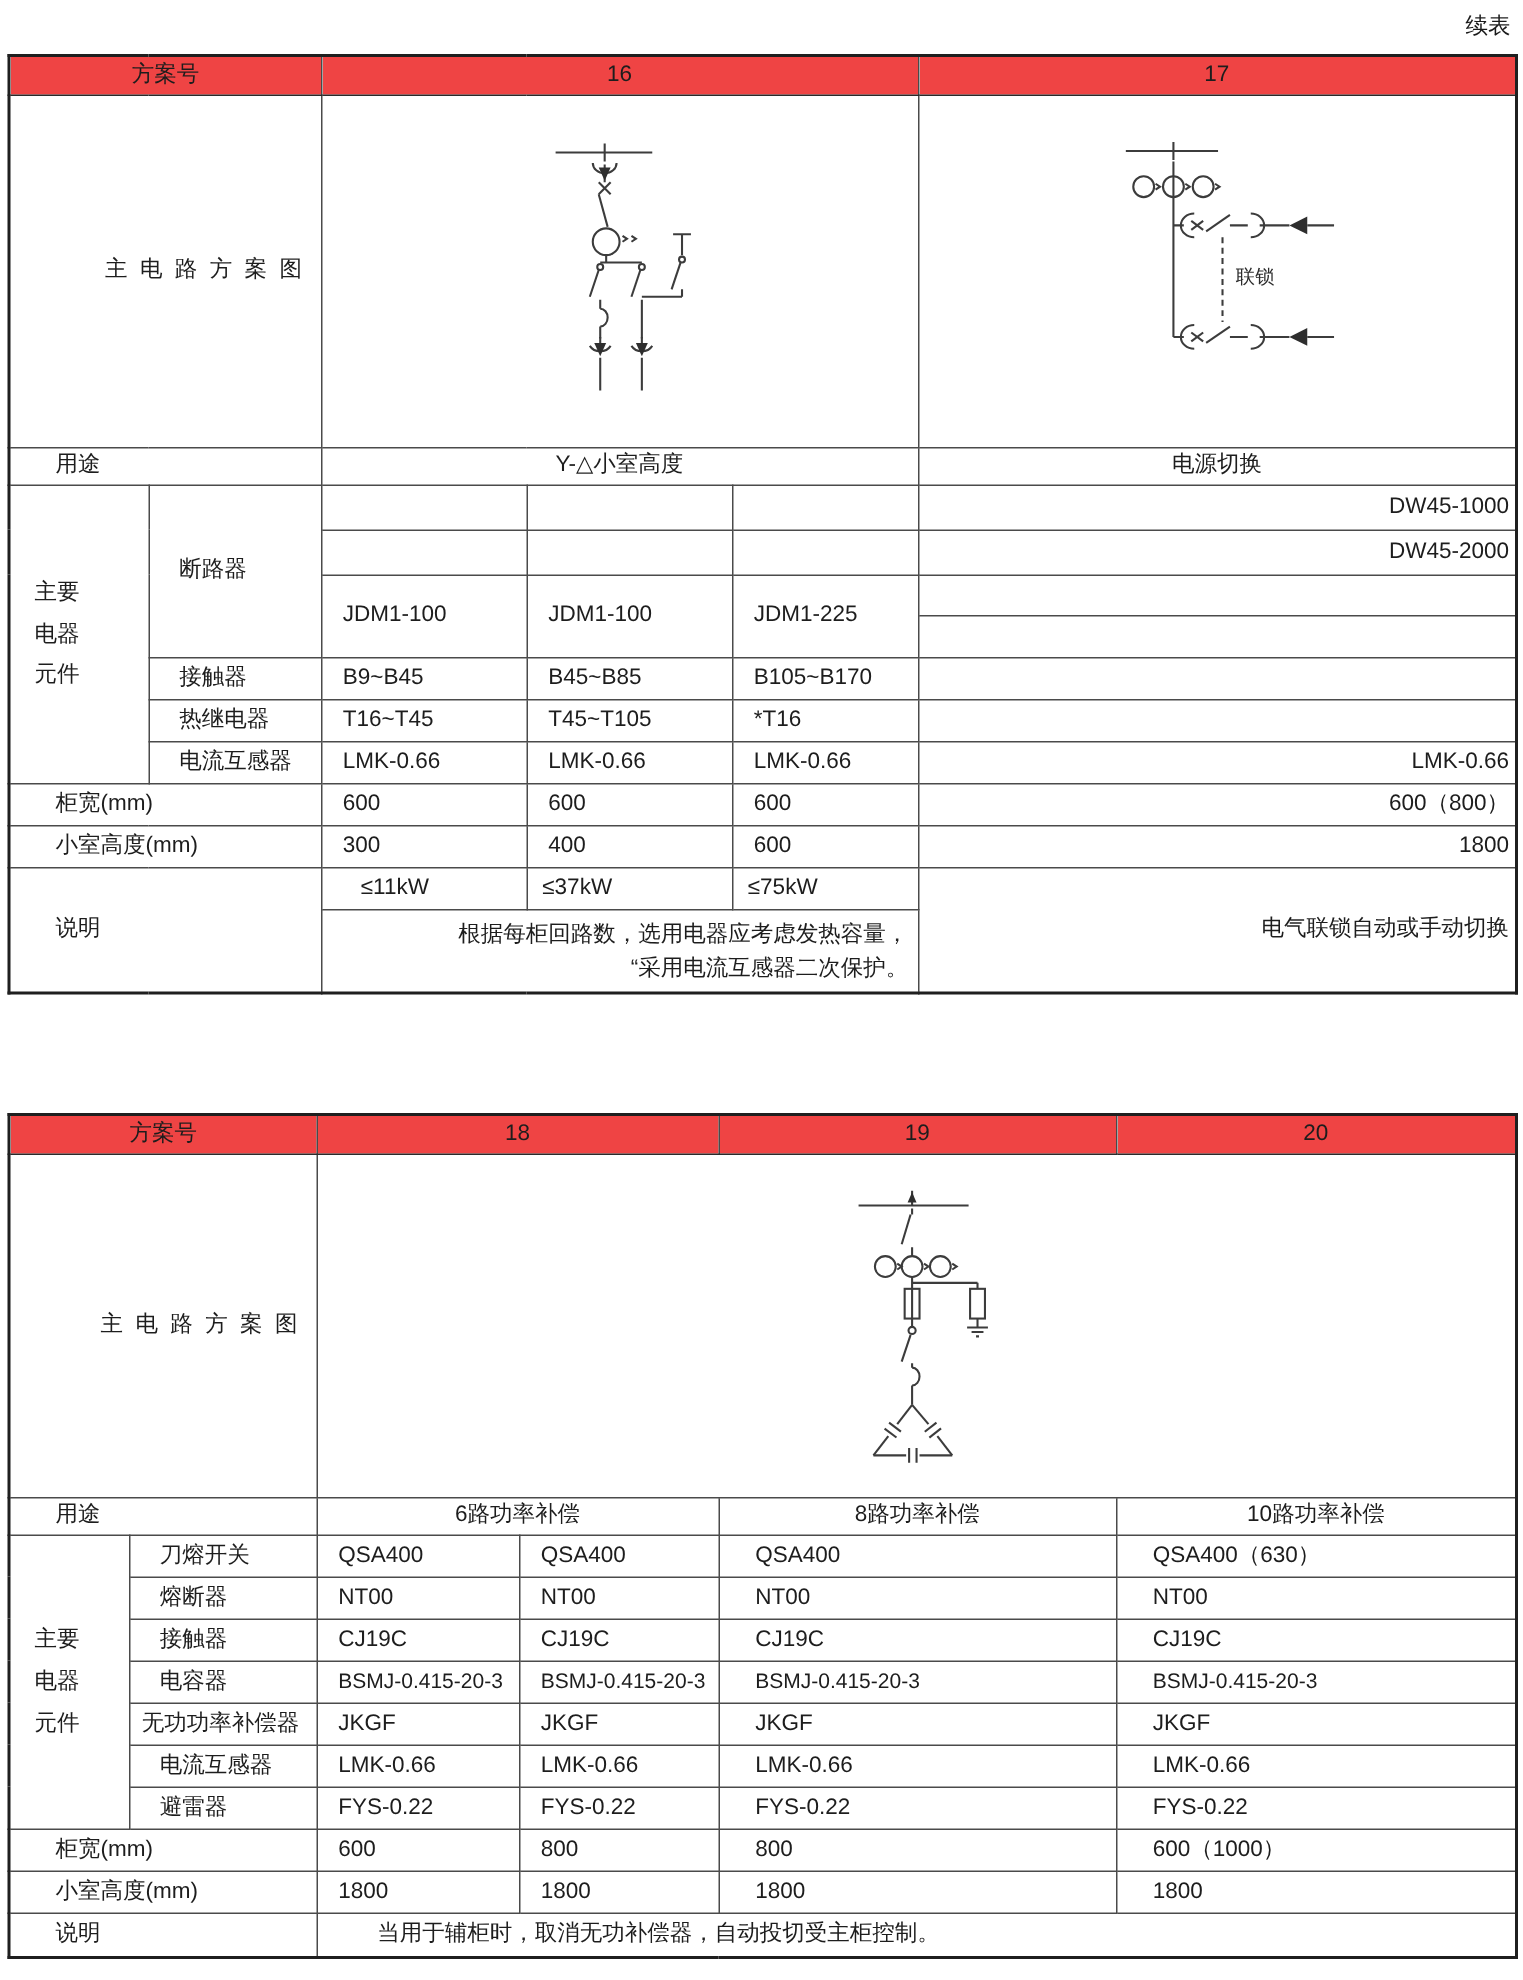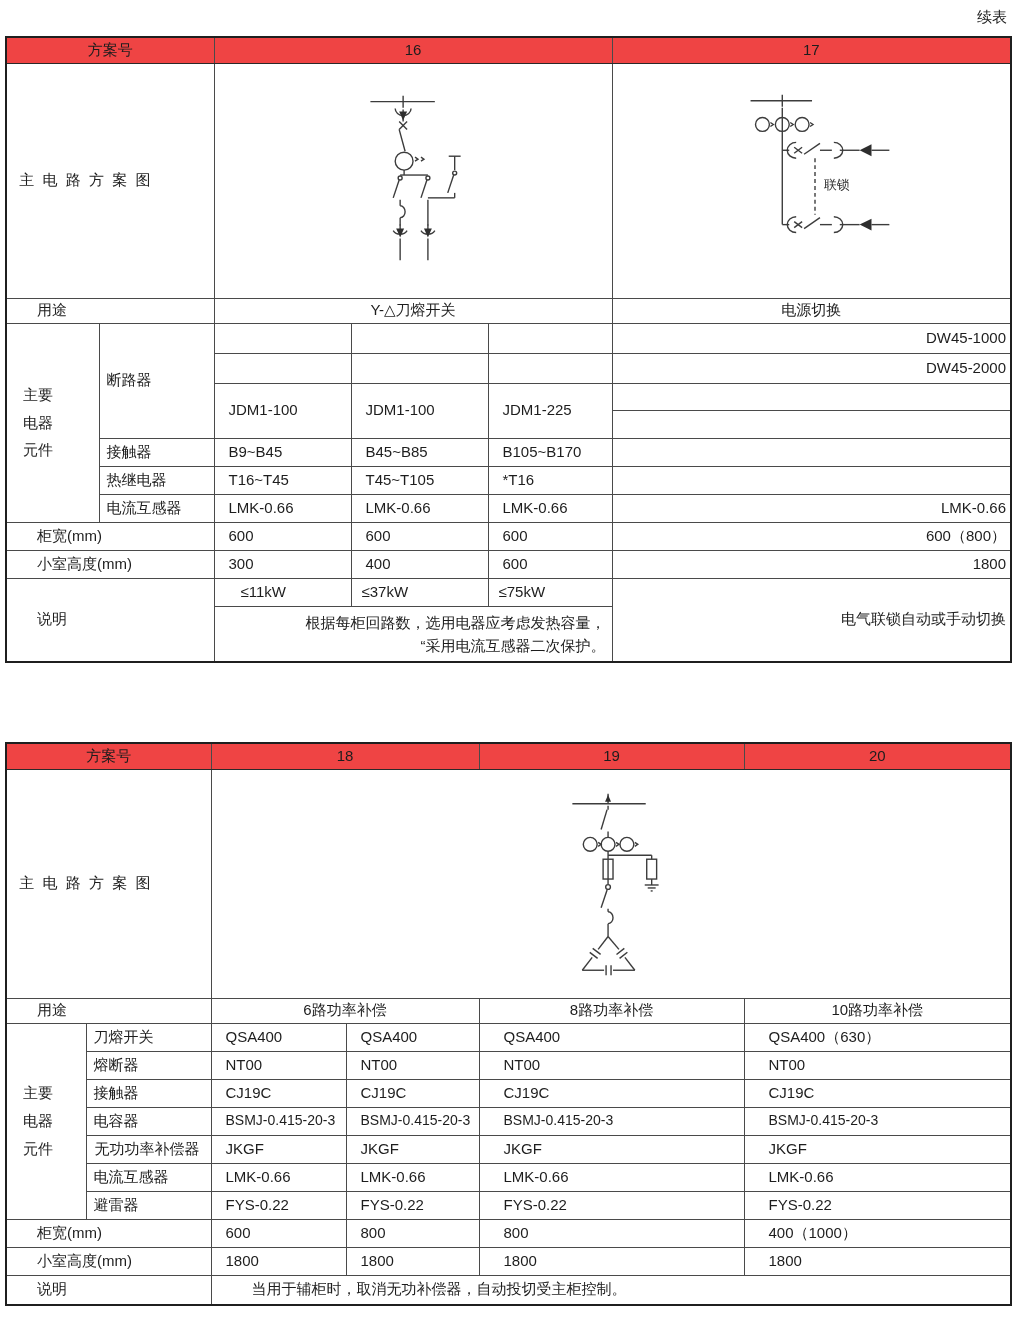--- a/index.html
+++ b/index.html
@@ -12,26 +12,26 @@
   .continued{position:absolute;top:8px;right:8px;font-size:15px;color:#1a1a1a;}
   table{border-collapse:collapse;table-layout:fixed;position:absolute;left:5px;background:#fff;}
   #table1{top:36px;width:1005px;}
   #table2{top:742px;width:1005px;}
   table{border:2px solid #1f1f1f;}
   td{border:1px solid #4a4a4a;padding:0 4px;vertical-align:middle;overflow:hidden;
      font-size:15px;color:#1d1d1d;line-height:1.25;}
   tr.hdr td{background:#ef4444;text-align:center;border-bottom:1.5px solid #2a2a2a;}
   td.center{text-align:center;}
   td.rowlabel{padding-left:30px;margin-left:12px;}
-  td.compname{padding-left:7px;}
+  td.compname{padding-left:20px;}
   td.val{padding-left:14px;}
   td.val17{padding-left:22px;text-align:right;}
   td.grouplabel{text-align:left;padding:16px;}
   .groupstack div{line-height:1.85;}
-  .diaglabel{text-align:left;letter-spacing:0.55em;text-indent:0.55em;}
+  .diaglabel{text-align:right;letter-spacing:0.55em;text-indent:0.55em;}
   .note16{padding:4px 6px 4px 10px;line-height:1.55;text-align:right;}
   .note2{padding-left:40px;}
   svg{display:block;}
   .strokes{stroke:#3c3c3c;stroke-width:1.4;fill:none;}
   .fills{fill:#2e2e2e;stroke:none;}
   .svgtext{font-size:13px;fill:#2b2b2b;font-family:"Liberation Sans","DejaVu Sans",sans-serif;}
 </style>
 </head>
 <body>
 
@@ -136,21 +136,21 @@
           <polygon points="244,87 256,81 256,93"></polygon>
           <polygon points="244,162 256,156 256,168"></polygon>
         </g>
         <text x="208" y="126" class="svgtext">联锁</text>
       </svg>
     </td>
   </tr>
 
   <tr style="height:25px">
     <td colspan="2" class="rowlabel">用途</td>
-    <td colspan="3" class="center">Y-△刀熔开关</td>
+    <td colspan="3" class="center">Y-△小室高度</td>
     <td class="center">电源切换</td>
   </tr>
 
   <tr style="height:30px">
     <td rowspan="7" class="grouplabel">
       <div class="groupstack">
         <div>主要</div>
         <div>电器</div>
         <div>元件</div>
       </div>
@@ -366,21 +366,21 @@
     <td class="val">FYS-0.22</td>
     <td class="val" style="padding-left:24px">FYS-0.22</td>
     <td class="val" style="padding-left:24px">FYS-0.22</td>
   </tr>
 
   <tr style="height:28px">
     <td colspan="2" class="rowlabel">柜宽(mm)</td>
     <td class="val">600</td>
     <td class="val">800</td>
     <td class="val" style="padding-left:24px">800</td>
-    <td class="val" style="padding-left:24px">400（1000）</td>
+    <td class="val" style="padding-left:24px">600（1000）</td>
   </tr>
   <tr style="height:28px">
     <td colspan="2" class="rowlabel">小室高度(mm)</td>
     <td class="val">1800</td>
     <td class="val">1800</td>
     <td class="val" style="padding-left:24px">1800</td>
     <td class="val" style="padding-left:24px">1800</td>
   </tr>
   <tr style="height:30px">
     <td colspan="2" class="rowlabel">说明</td>

